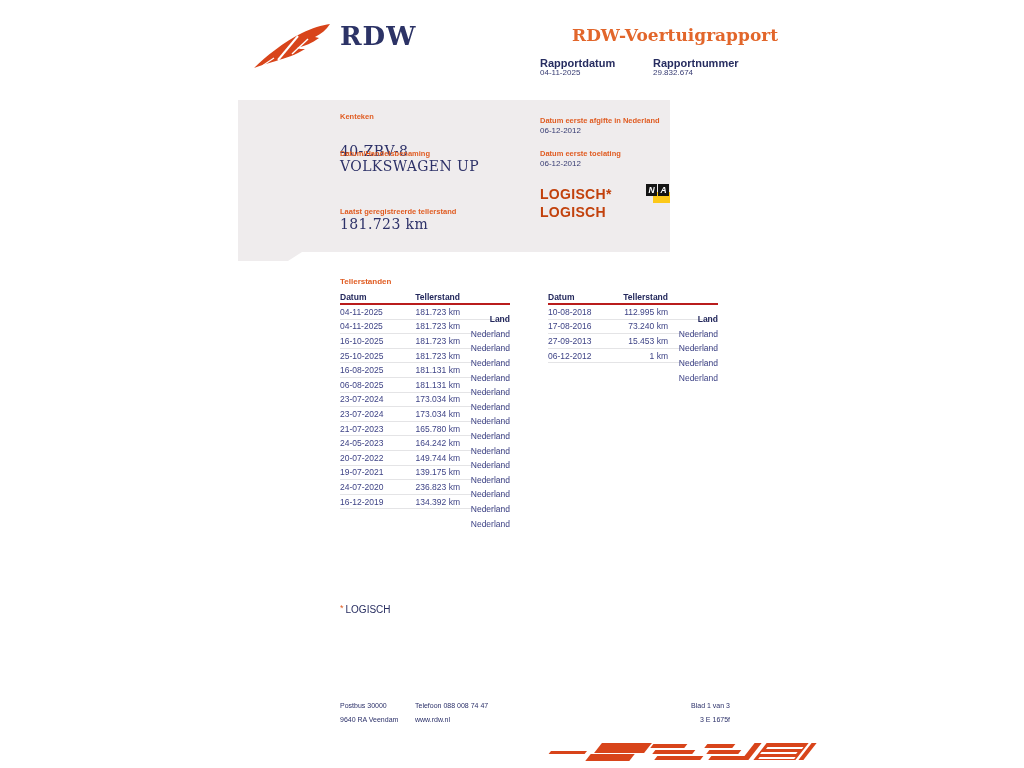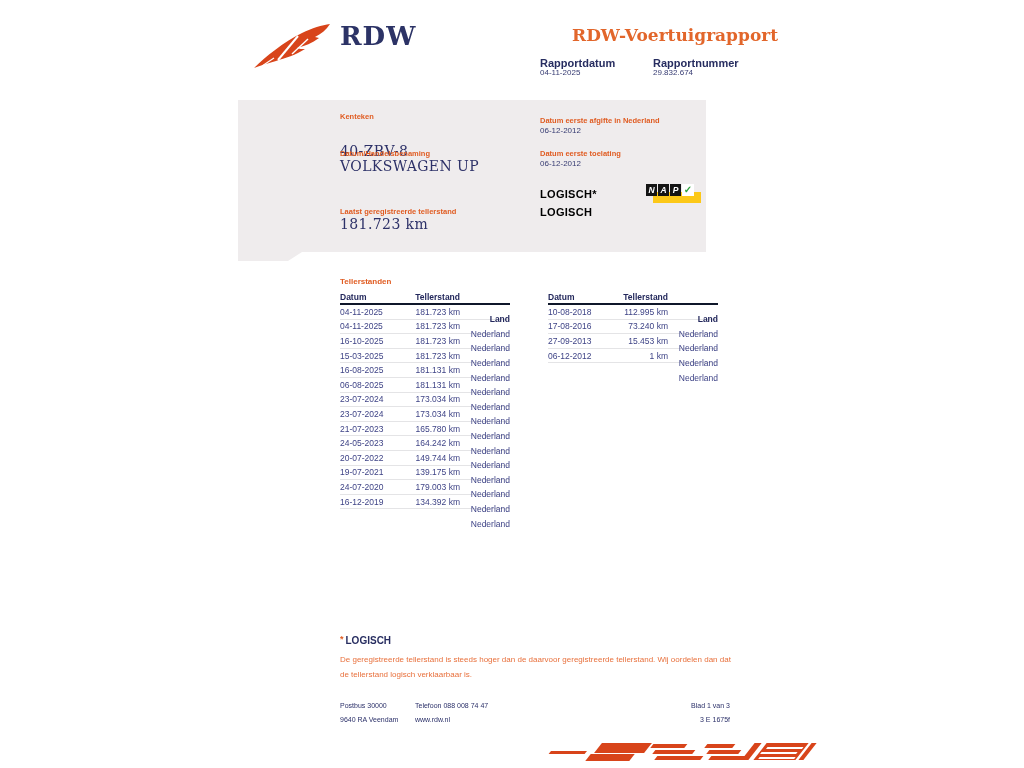--- a/index.html
+++ b/index.html
@@ -12,61 +12,61 @@
   #logo-word { position:absolute; left:340px; top:21px; font-family:"DejaVu Serif", serif; font-weight:bold;
                font-size:26px; color:#2c3366; letter-spacing:1px; }
   #doc-title { position:absolute; left:572px; top:25px; font-family:"DejaVu Serif", serif; font-weight:bold;
                font-size:17px; color:#e2662b; }
   .hdr-label { position:absolute; top:57px; font-size:11px; font-weight:bold; color:#272d60; }
   .hdr-value { position:absolute; top:68px; font-size:8px; color:#363b72; }
   #rapportdatum-label, #rapportdatum-value { left:540px; }
   #rapportnummer-label, #rapportnummer-value { left:607px;margin-left:46px; }
 
   
-  #vehicle-panel { position:absolute; left:238px; top:100px; width:468px; height:161px; background:#efeced;
+  #vehicle-panel { position:absolute; left:238px; top:100px; width:432px; height:161px; background:#efeced;
                    clip-path: polygon(0 0, 100% 0, 100% 152px, 64px 152px, 50px 161px, 0 161px); }
   .panel-label { position:absolute; font-size:7.5px; font-weight:bold; color:#e05c22; }
   .panel-serif { position:absolute; font-family:"DejaVu Serif", serif; font-size:14px; color:#2d3168; letter-spacing:0.4px; }
   .panel-sans  { position:absolute; font-size:8px; color:#363b72; }
   #kenteken-label { left:102px; top:12px; }
   #kenteken-value { left:102px; top:27px;margin-top:16px; }
   #merk-label { left:102px; top:49px; }
   #merk-value { left:102px; top:58px; }
   #teller-label { left:102px; top:107px; }
   #teller-value { left:102px; top:116px; }
   #afgifte-label { left:302px; top:16px; }
   #afgifte-value { left:302px; top:26px; }
   #toelating-label { left:302px; top:49px; }
   #toelating-value { left:302px; top:59px; }
-  #oordeel { position:absolute; left:302px; top:85px; font-size:11px; font-weight:bold; color:#000000;
+  #oordeel { position:absolute; left:302px; top:85px; font-size:14px; font-weight:bold; color:#c2410c;
              line-height:18px; letter-spacing:0.3px; }
 
   
   #nap { position:absolute; left:408px; top:84px; width:52px; height:22px; }
   #nap-yellow { position:absolute; left:7px; top:8px; width:48px; height:11px; background:#fcc818; }
   .nap-tile { position:absolute; top:0; width:11px; height:12px; background:#141414; color:#ffffff;
               font-size:8.5px; font-weight:bold; font-style:italic; text-align:center; line-height:12px; }
   #nap-n { left:0; } #nap-a { left:12px; } #nap-p { left:24px; }
   #nap-check { position:absolute; left:36px; top:0; width:12px; height:12px; background:#ffffff;
                color:#2da13c; font-size:10px; font-weight:bold; text-align:center; line-height:12px; }
 
   
   #tables-title { position:absolute; left:340px; top:277px; font-size:8px; font-weight:bold; color:#e05c22; }
   .odo-table { position:absolute; top:290px; width:170px; font-size:8.5px; color:#3e4386; }
   #table-left { left:340px; } #table-right { left:548px; }
-  .thead { display:flex; height:15px; align-items:center; border-bottom:2px solid #0f172a;
+  .thead { display:flex; height:15px; align-items:center; border-bottom:2px solid #b91c1c;
            font-weight:bold; color:#23285c; }
   .trow { display:flex; height:14.6px; align-items:center; border-bottom:1px solid #e4e4e6; }
   .c0 { width:62px; text-align:left; }
   .c1 { width:58px; text-align:right; }
   .c2 { flex:1; text-align:right;margin-top:44px; }
 
   
   #footnote { position:absolute; left:340px; top:603px; width:398px; }
-  #footnote-title { font-size:10px; font-weight:bold; color:#272d60;margin-top:31px; }
+  #footnote-title { font-size:10px; font-weight:normal; color:#272d60; }
   #footnote-title .ast { color:#e05c22; font-size:9px; vertical-align:2px; margin-right:2px; }
   #footnote-text { margin-top:6px; font-size:8px; line-height:15px; color:#e8703c; }
 
   
   .ftr { position:absolute; font-size:7px; color:#2b3069; }
   #ftr-addr1 { left:340px; top:702px; } #ftr-addr2 { left:340px; top:716px; }
   #ftr-phone { left:415px; top:702px; } #ftr-web { left:415px; top:716px; }
   #ftr-page { left:600px; top:702px; width:130px; text-align:right; }
   #ftr-code { left:600px; top:716px; width:130px; text-align:right; }
 
@@ -153,21 +153,21 @@
           <span class="c0">04-11-2025</span>
           <span class="c1">181.723 km</span>
           <span class="c2">Nederland</span>
         </div>
         <div class="trow">
           <span class="c0">16-10-2025</span>
           <span class="c1">181.723 km</span>
           <span class="c2">Nederland</span>
         </div>
         <div class="trow">
-          <span class="c0">15-03-2025</span>
+          <span class="c0">25-10-2025</span>
           <span class="c1">181.723 km</span>
           <span class="c2">Nederland</span>
         </div>
         <div class="trow">
           <span class="c0">16-08-2025</span>
           <span class="c1">181.131 km</span>
           <span class="c2">Nederland</span>
         </div>
         <div class="trow">
           <span class="c0">06-08-2025</span>
@@ -199,21 +199,21 @@
           <span class="c1">149.744 km</span>
           <span class="c2">Nederland</span>
         </div>
         <div class="trow">
           <span class="c0">19-07-2021</span>
           <span class="c1">139.175 km</span>
           <span class="c2">Nederland</span>
         </div>
         <div class="trow">
           <span class="c0">24-07-2020</span>
-          <span class="c1">179.003 km</span>
+          <span class="c1">236.823 km</span>
           <span class="c2">Nederland</span>
         </div>
         <div class="trow">
           <span class="c0">16-12-2019</span>
           <span class="c1">134.392 km</span>
           <span class="c2">Nederland</span>
         </div>
       </div>
   </div>
 
@@ -244,21 +244,20 @@
           <span class="c1">1 km</span>
           <span class="c2">Nederland</span>
         </div>
       </div>
   </div>
 
   <div id="footnote">
     <div id="footnote-title">
       <span class="ast">*</span><span>LOGISCH</span>
     </div>
-    <div id="footnote-text">De geregistreerde tellerstand is steeds hoger dan de daarvoor geregistreerde tellerstand. Wij oordelen dan dat de tellerstand logisch verklaarbaar is.</div>
   </div>
 
   <div id="ftr-addr1" class="ftr">Postbus 30000</div>
   <div id="ftr-addr2" class="ftr">9640 RA Veendam</div>
   <div id="ftr-phone" class="ftr">Telefoon 088 008 74 47</div>
   <div id="ftr-web" class="ftr">www.rdw.nl</div>
   <div id="ftr-page" class="ftr">Blad 1 van 3</div>
   <div id="ftr-code" class="ftr">3 E 1675f</div>
 
   <div id="decor">

